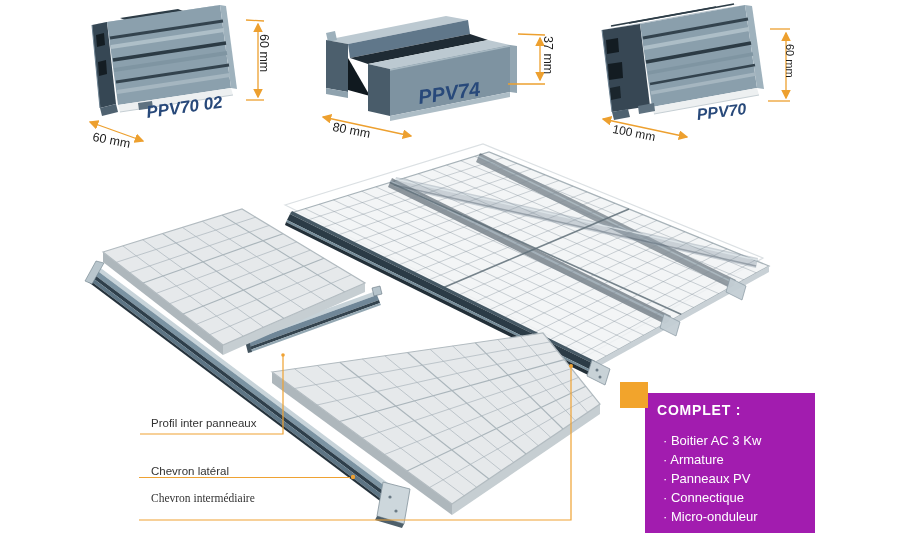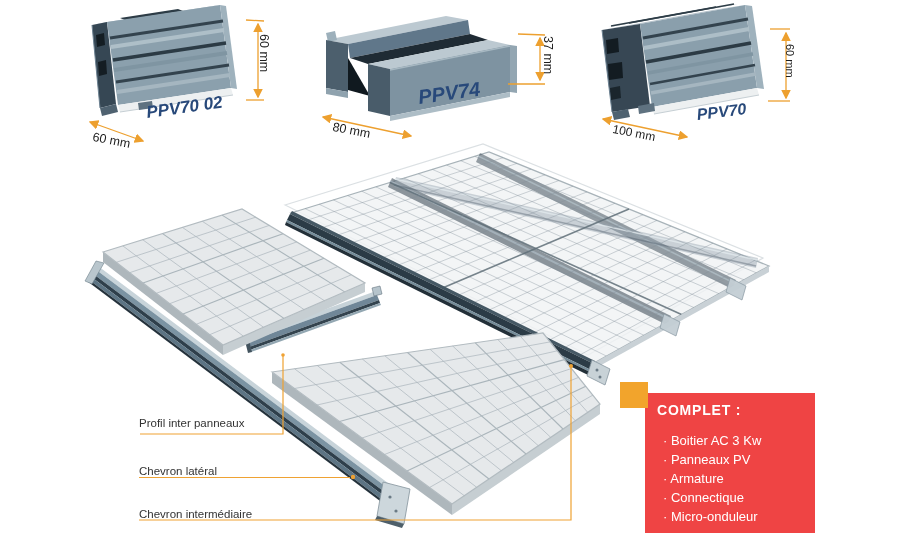--- a/index.html
+++ b/index.html
@@ -3,22 +3,22 @@
 <meta charset="utf-8">
 <style>
   html,body{margin:0;padding:0;background:#ffffff;}
   #canvas{position:relative;width:900px;height:533px;overflow:hidden;background:#ffffff;
           font-family:"Liberation Sans",sans-serif;}
   #scene{position:absolute;left:0;top:0;}
   .txt{position:absolute;white-space:nowrap;}
   .profile-name{font-weight:bold;font-style:italic;color:#28497A;transform-origin:left bottom;}
   .dim-label{font-size:12.5px;color:#1d1d1d;transform-origin:left top;}
   .vdim{writing-mode:vertical-rl;}
-  .callout-label{font-size:11.5px;color:#333333;}
-  .kit-box{position:absolute;left:645px;top:393px;width:170px;height:140px;background:#ef4444;
+  .callout-label{font-size:11.5px;color:#333333;margin-left:12px;}
+  .kit-box{position:absolute;left:645px;top:393px;width:170px;height:140px;background:#a21caf;
            color:#ffffff;box-sizing:border-box;padding:9px 8px 0 12px;}
   .kit-title{font-size:14px;font-weight:bold;letter-spacing:0.8px;}
   .kit-list{margin:13px 0 0 0;padding:0 0 0 6px;list-style:none;}
   .kit-item{font-size:13px;font-weight:normal;line-height:19px;}
   .kit-item::before{content:"· ";}
   .orange-square{position:absolute;left:620px;top:382px;width:28px;height:26px;background:#F2A42C;}
 </style>
 </head>
 <body>
 
@@ -258,27 +258,27 @@
 <span class="txt profile-name" style="left:420px;top:86px;font-size:20px;transform:rotate(-8deg);">PPV74</span>
 <span class="txt dim-label vdim" style="left:541px;top:36px;">37 mm</span>
 <span class="txt dim-label" style="left:334px;top:120px;transform:rotate(11deg);">80 mm</span>
 
 <span class="txt profile-name" style="left:698px;top:106px;font-size:16px;transform:rotate(-7deg);">PPV70</span>
 <span class="txt dim-label vdim" style="left:784px;top:44px;font-size:11px;">60 mm</span>
 <span class="txt dim-label" style="left:614px;top:122px;transform:rotate(11deg);font-size:12px;">100 mm</span>
 
 <span class="txt callout-label" style="left:139px;top:417px;">Profil inter panneaux</span>
 <span class="txt callout-label" style="left:139px;top:465px;">Chevron latéral</span>
-<span class="txt callout-label" style="left:139px;top:508px;">Chevron intermédiaire</span>
+<span class="txt callout-label" style="left:139px;top:492px;font-family:Liberation Serif, serif;">Chevron intermédiaire</span>
 
 <div class="kit-box">
   <div class="kit-title">COMPLET :</div>
   <ul class="kit-list">
     <li class="kit-item">Boitier AC 3 Kw</li>
+    <li class="kit-item">Armature</li>
     <li class="kit-item">Panneaux PV</li>
-    <li class="kit-item">Armature</li>
     <li class="kit-item">Connectique</li>
     <li class="kit-item">Micro-onduleur</li>
   </ul>
 </div>
 <div class="orange-square"></div>
 
 </div>
 
 </body></html>

